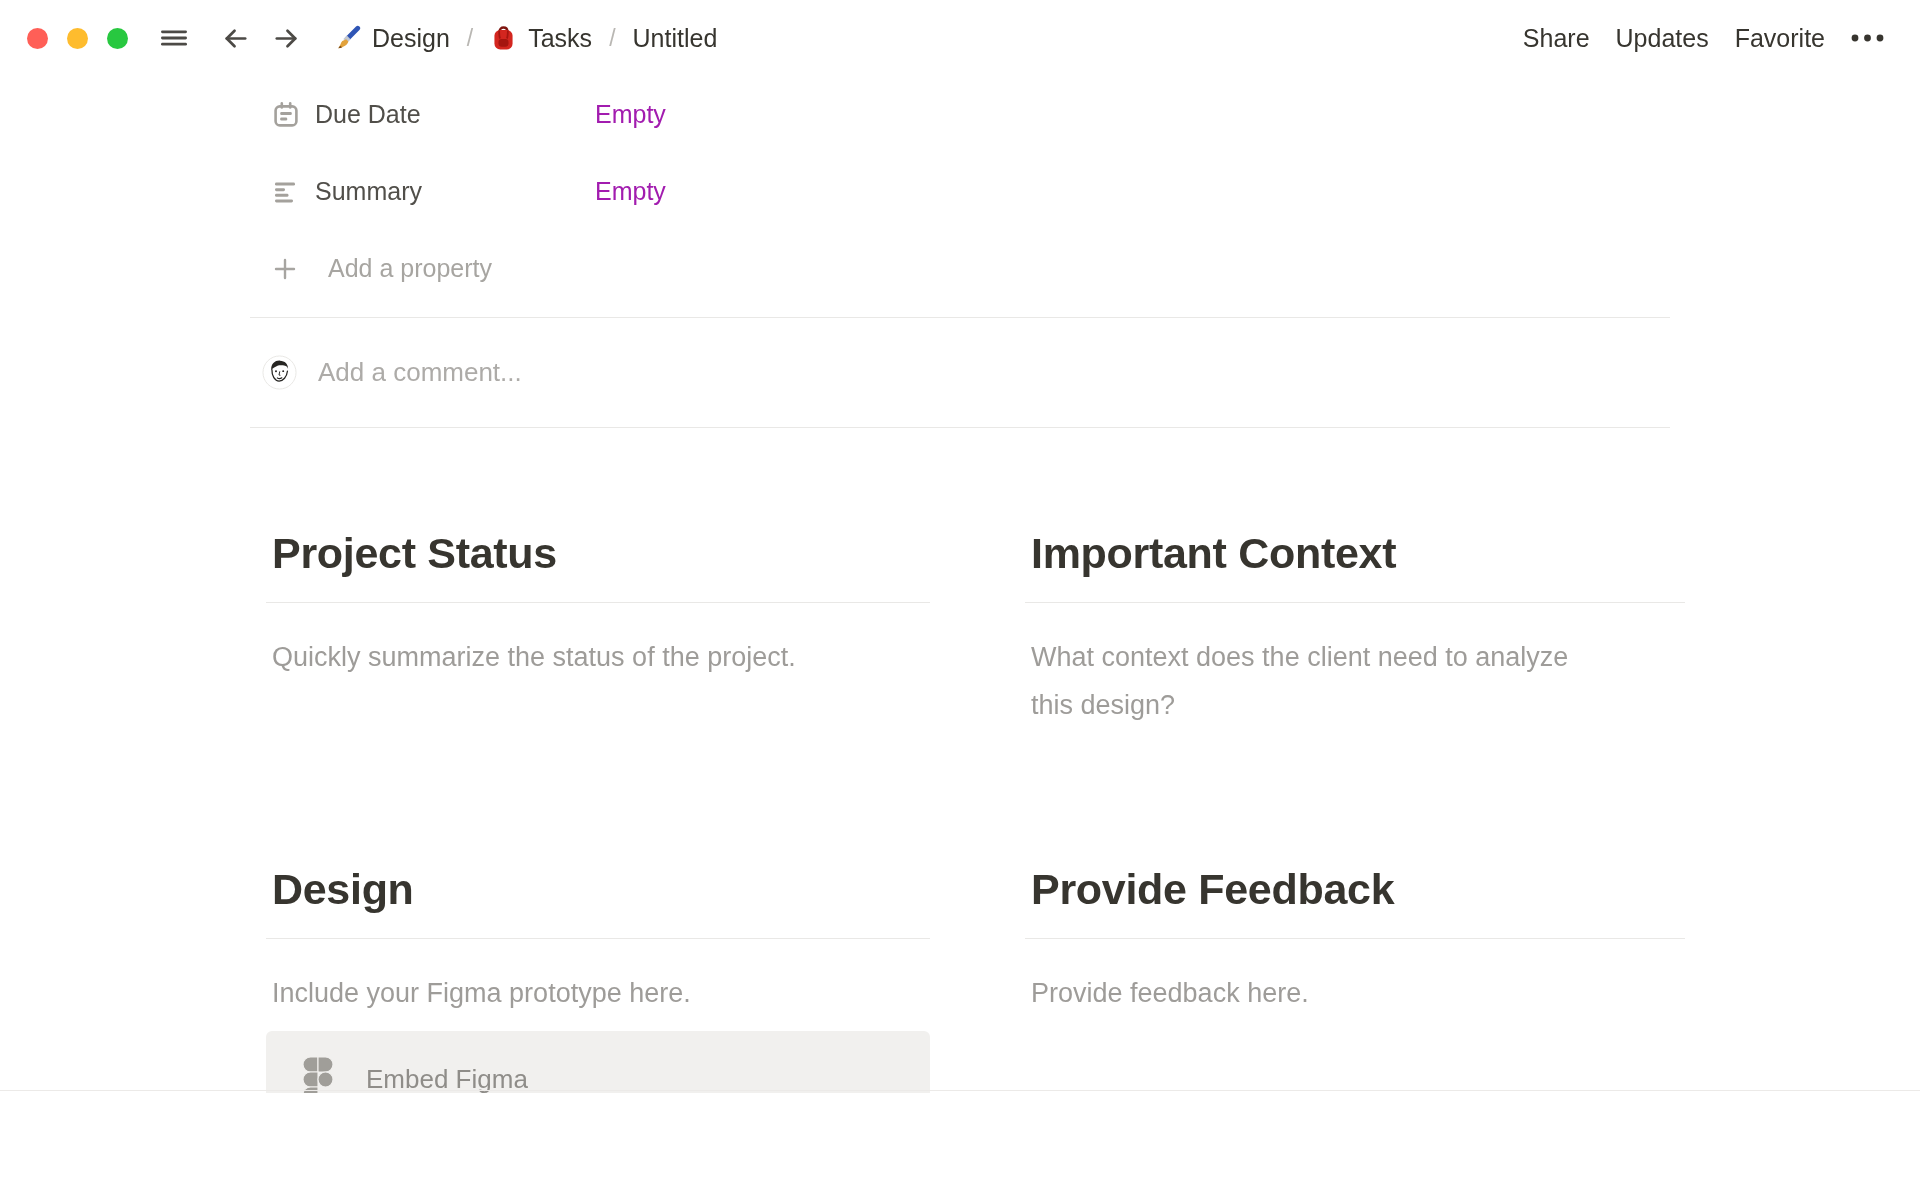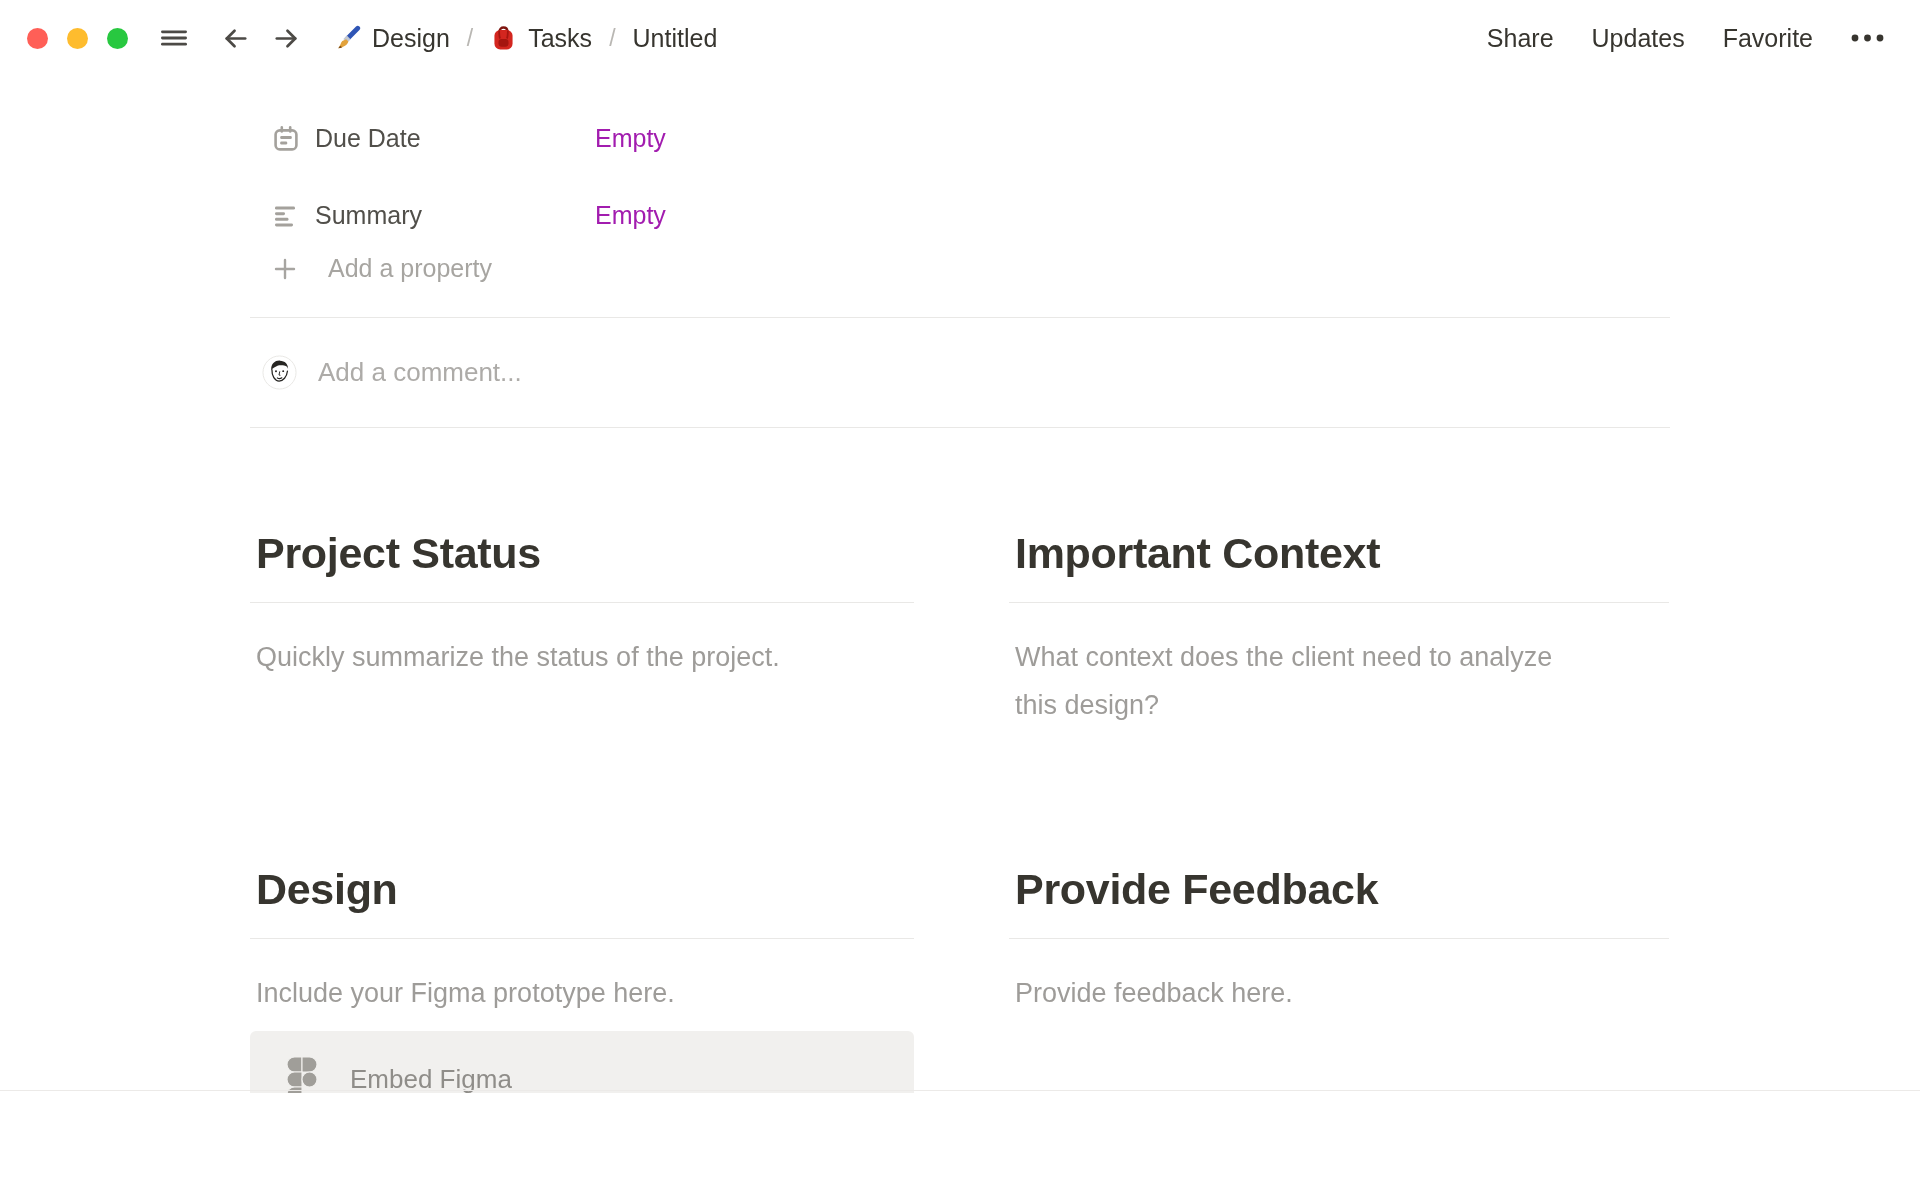--- a/index.html
+++ b/index.html
@@ -13,41 +13,41 @@
   .light.close{background:#ff5f57;}
   .light.min{background:#febc2e;}
   .light.zoom{background:#28c840;}
   .icon-btn{display:flex;align-items:center;justify-content:center;background:none;border:none;padding:0;cursor:pointer;}
   .hamburger{margin-right:30px;}
   .nav-back{margin-right:20px;}
   .nav-fwd{margin-right:28px;}
   .crumbs{display:flex;align-items:center;gap:13px;font-size:25px;color:#37352f;}
   .crumb{display:flex;align-items:center;gap:11px;background:none;border:none;padding:2px 4px;font:inherit;color:inherit;cursor:pointer;border-radius:4px;}
   .crumb-sep{color:#b9b7b3;font-size:23px;}
-  .topbar-actions{margin-left:auto;display:flex;align-items:center;gap:34px;}
+  .topbar-actions{margin-left:auto;display:flex;align-items:center;gap:22px;}
   .action-btn{background:none;border:none;font:inherit;font-size:25px;color:#37352f;padding:2px 2px;cursor:pointer;}
   .more-btn{display:flex;align-items:center;}
 
   
   .content{width:1420px;margin:0 auto;}
   .props{padding-left:22px;}
-  .prop-row{display:flex;align-items:flex-end;height:77px;cursor:pointer;}
+  .prop-row{display:flex;align-items:center;height:77px;cursor:pointer;}
   .prop-icon{width:28px;height:28px;margin-right:15px;flex:none;display:flex;align-items:center;justify-content:center;}
   .prop-label{width:280px;font-size:25px;color:#514f4a;}
   .prop-value{font-size:25px;color:#a21caf;}
   .add-prop{display:flex;align-items:center;gap:30px;height:77px;background:none;border:none;padding:0;font:inherit;font-size:25px;color:#a7a5a1;cursor:pointer;}
   .divider{border:none;border-top:1px solid #e9e8e6;margin:10px 0 0 0;}
   .divider2{border:none;border-top:1px solid #e9e8e6;margin:0;}
   .comment-row{display:flex;align-items:center;height:109px;padding-left:12px;gap:21px;}
   .avatar{flex:none;display:flex;}
   .comment-input{flex:1;border:none;outline:none;background:transparent;font:inherit;font-size:26px;color:#37352f;padding:0;}
   .comment-input::placeholder{color:#adaba8;opacity:1;}
 
   
-  .grid{display:grid;grid-template-columns:664px 660px;column-gap:95px;row-gap:134px;margin-top:99px;}
+  .grid{display:grid;grid-template-columns:664px 660px;column-gap:95px;row-gap:134px;margin-top:99px;margin-left:16px;}
   .sec-title{margin:0;padding-left:6px;font-size:43px;line-height:52px;font-weight:700;letter-spacing:-0.3px;color:#37352f;cursor:text;}
   .sec-hr{border:none;border-top:1px solid #e9e8e6;margin:23px 0 0 0;}
   .sec-body{margin:30px 0 0 0;padding-left:6px;font-size:27px;line-height:48px;color:#9e9c99;white-space:pre-line;cursor:text;}
   .embed-btn{margin-top:14px;width:100%;height:96px;box-sizing:border-box;display:flex;align-items:center;gap:33px;padding:0 0 0 37px;background:#f1f0ee;border:none;border-radius:6px;cursor:pointer;}
   .embed-label{font-size:26px;color:#8f8d89;}
 
   
   .help-btn{position:absolute;left:1818px;top:1101px;width:64px;height:64px;border-radius:50%;background:#ffffff;border:1px solid #e8e7e5;box-shadow:0 3px 10px rgba(15,15,15,0.09);display:flex;align-items:center;justify-content:center;font-size:31px;font-weight:600;color:#37352f;cursor:pointer;padding:0;}
   .bottom-edge{position:absolute;left:0;bottom:2px;width:100%;border-top:1px solid #eceae8;}
 </style>

